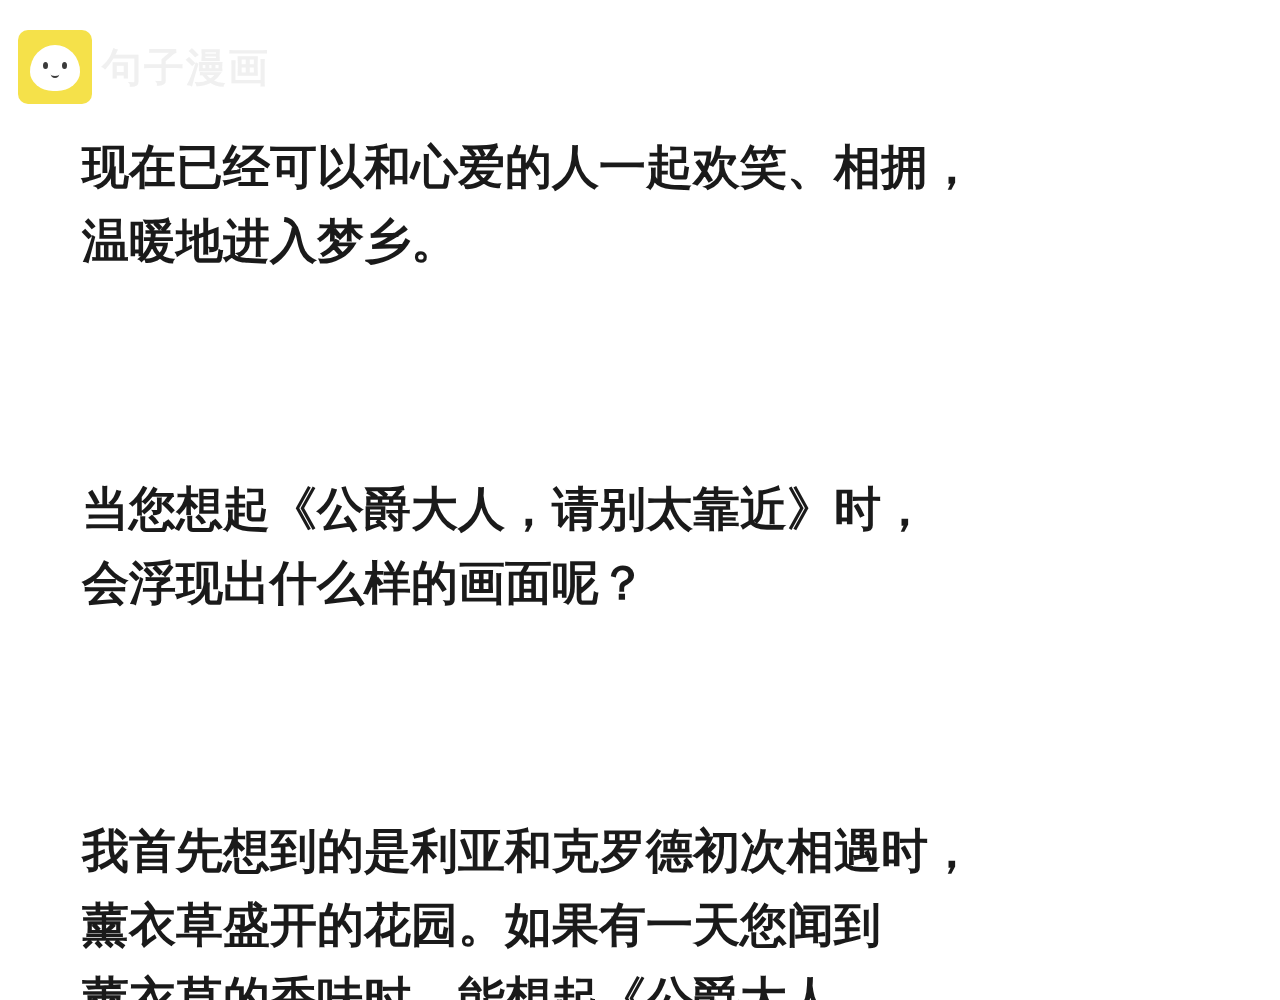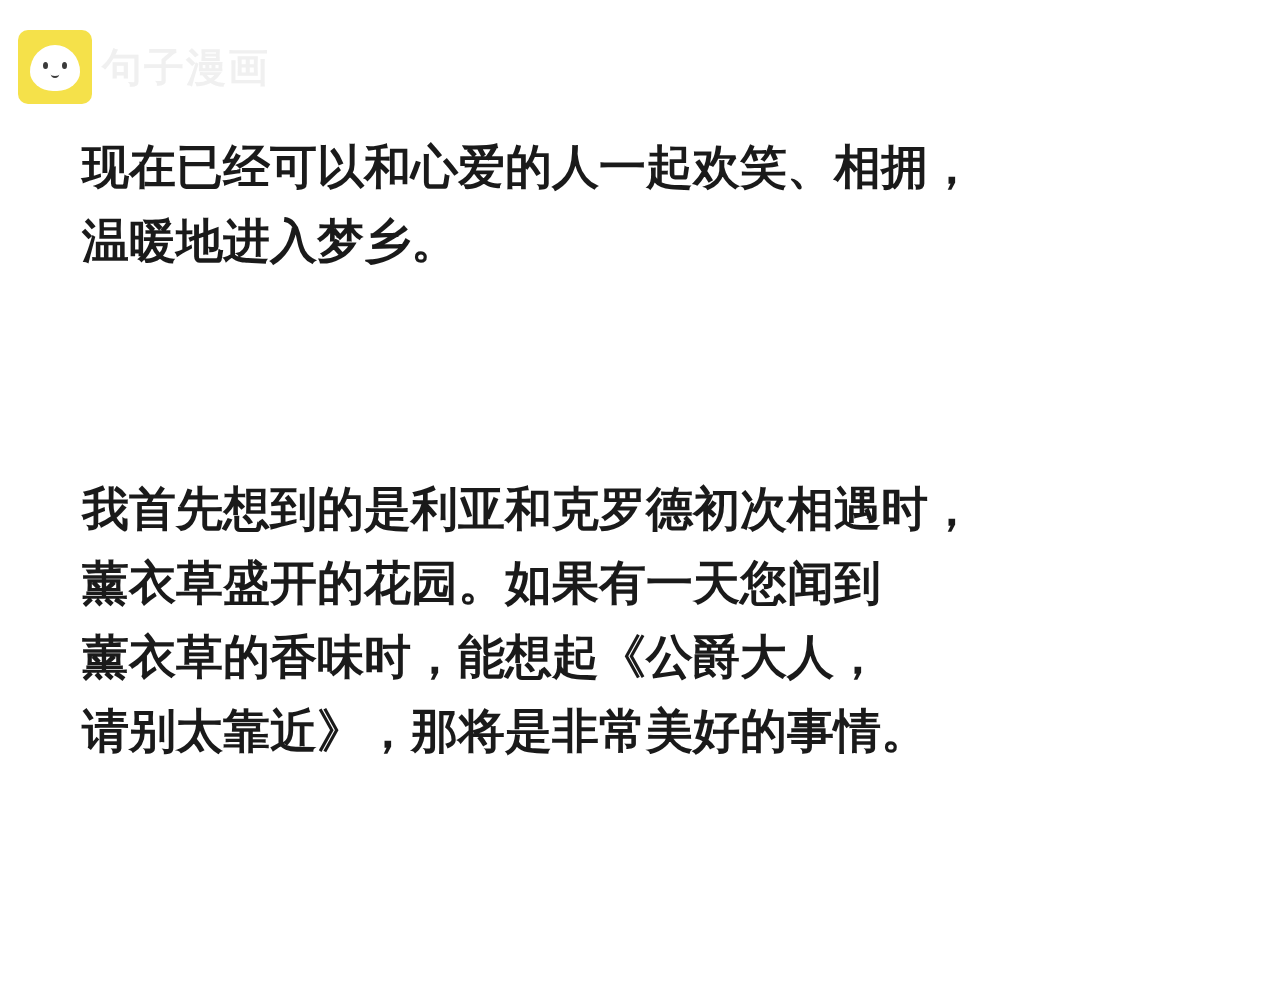--- a/index.html
+++ b/index.html
@@ -111,20 +111,22 @@
         <span class="wm-eye right"></span>
         <span class="wm-mouth"></span>
       </div>
     </div>
     <div class="wm-text">句子漫画</div>
   </div>
 
   <div class="content">
     <p class="para">现在已经可以和心爱的人一起欢笑、相拥，
 温暖地进入梦乡。</p>
+    <p class="para">当您想起《公爵大人，请别太靠近》时，
+会浮现出什么样的画面呢？</p>
     <p class="para">我首先想到的是利亚和克罗德初次相遇时，
 薰衣草盛开的花园。如果有一天您闻到
 薰衣草的香味时，能想起《公爵大人，
 请别太靠近》，那将是非常美好的事情。</p>
     
   </div>
 
 </div>
 
 </body></html>

